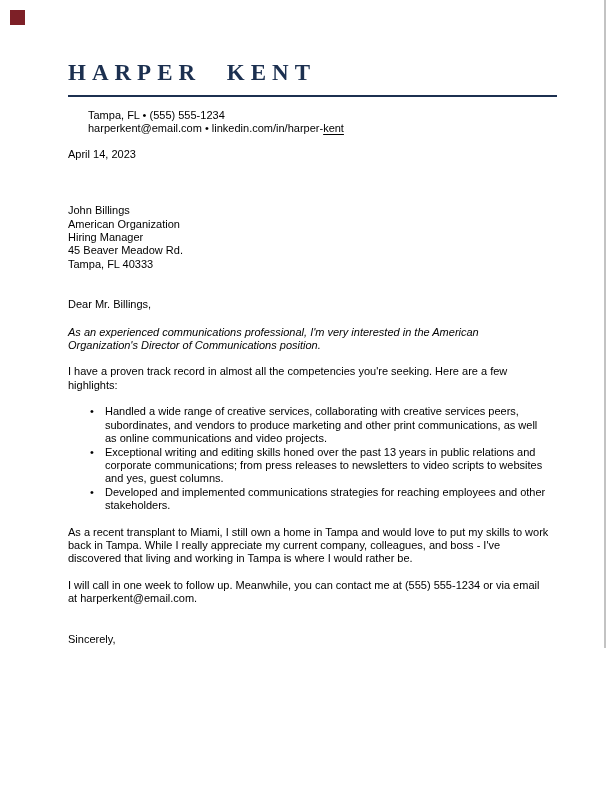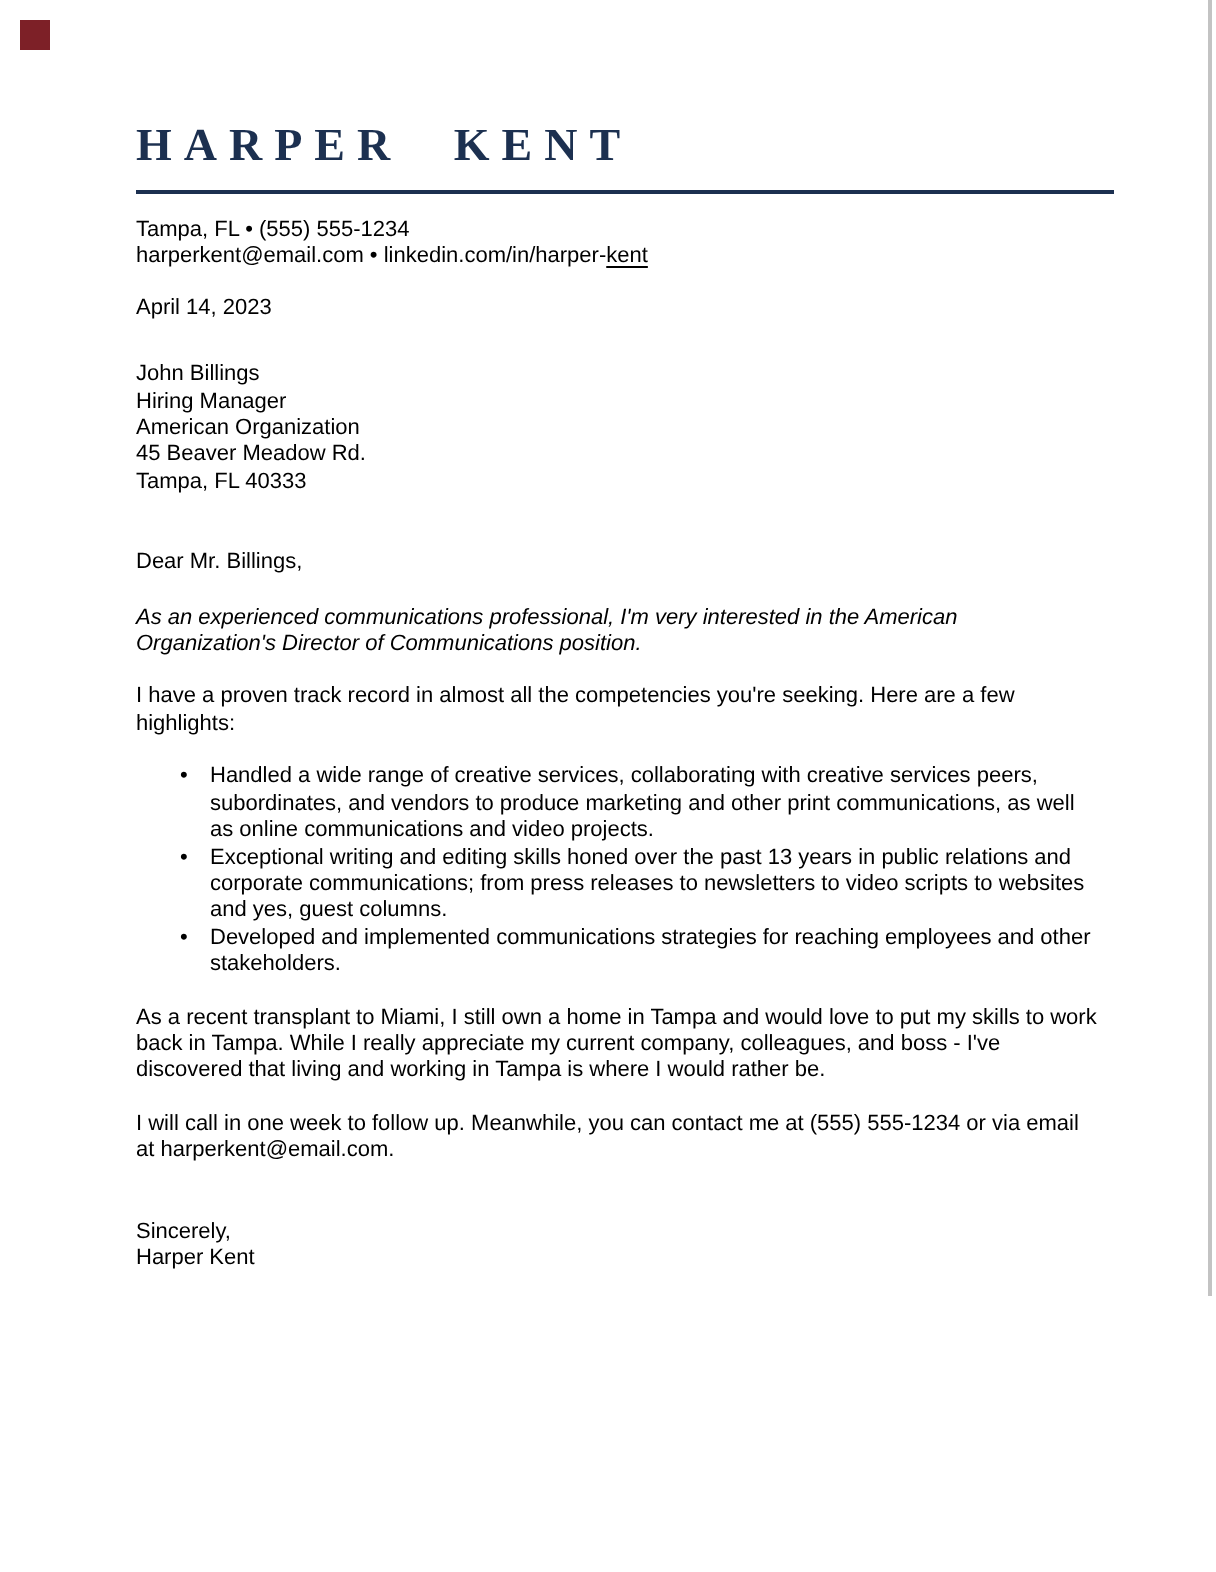--- a/index.html
+++ b/index.html
@@ -43,23 +43,23 @@
     letter-spacing: 6px;
     word-spacing: 14px;
     color: #1c3050;
   }
   .name-rule {
     margin-top: 8px;
     width: 489px;
     height: 0;
     border-top: 2px solid #1c3050;
   }
-  .contact-block { margin-top: 12px; }
+  .contact-block { margin-top: 12px; margin-left: 20px; }
   .date-block { margin-top: 12px; }
-  .recipient-block { margin-top: 20px; }
+  .recipient-block { margin-top: 43px; }
   .salutation { margin-top: 27px; }
   .para { margin: 13px 0 0 0; }
   .para.first { margin-top: 14px; font-style: italic; }
   .bullet-list {
     margin: 13px 0 0 0;
     padding: 0 0 0 37px;
     list-style: none;
   }
   .bullet-list li { position: relative; }
   .bullet-list li .bullet-glyph {
@@ -93,22 +93,22 @@
 
     <div class="contact-block">
       <div>Tampa, FL • (555) 555-1234</div>
       <div><span>harperkent@email.com • linkedin.com/in/harper-</span><span class="squiggle">kent</span></div>
     </div>
 
     <div class="date-block">April 14, 2023</div>
 
     <div class="recipient-block">
       <div>John Billings</div>
+      <div>American Organization</div>
       <div>Hiring Manager</div>
-      <div>American Organization</div>
       <div>45 Beaver Meadow Rd.</div>
       <div>Tampa, FL 40333</div>
     </div>
 
     <div class="salutation">Dear Mr. Billings,</div>
 
     <p class="para first">As an experienced communications professional, I'm very interested in the American Organization's Director of Communications position.</p>
     <p class="para">I have a proven track record in almost all the competencies you're seeking. Here are a few highlights:</p>
 
     <ul class="bullet-list">

